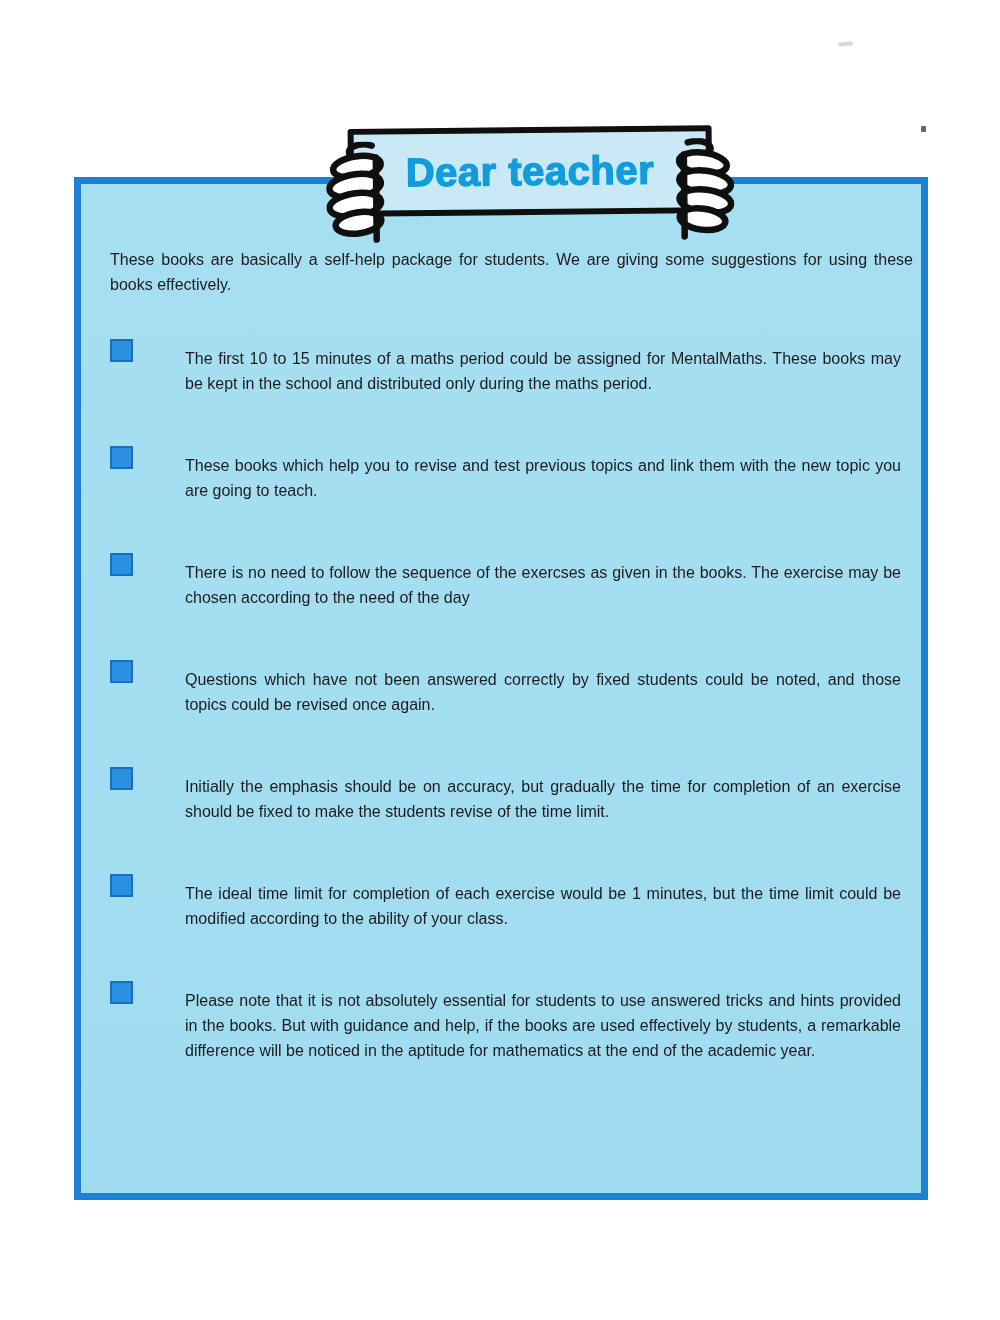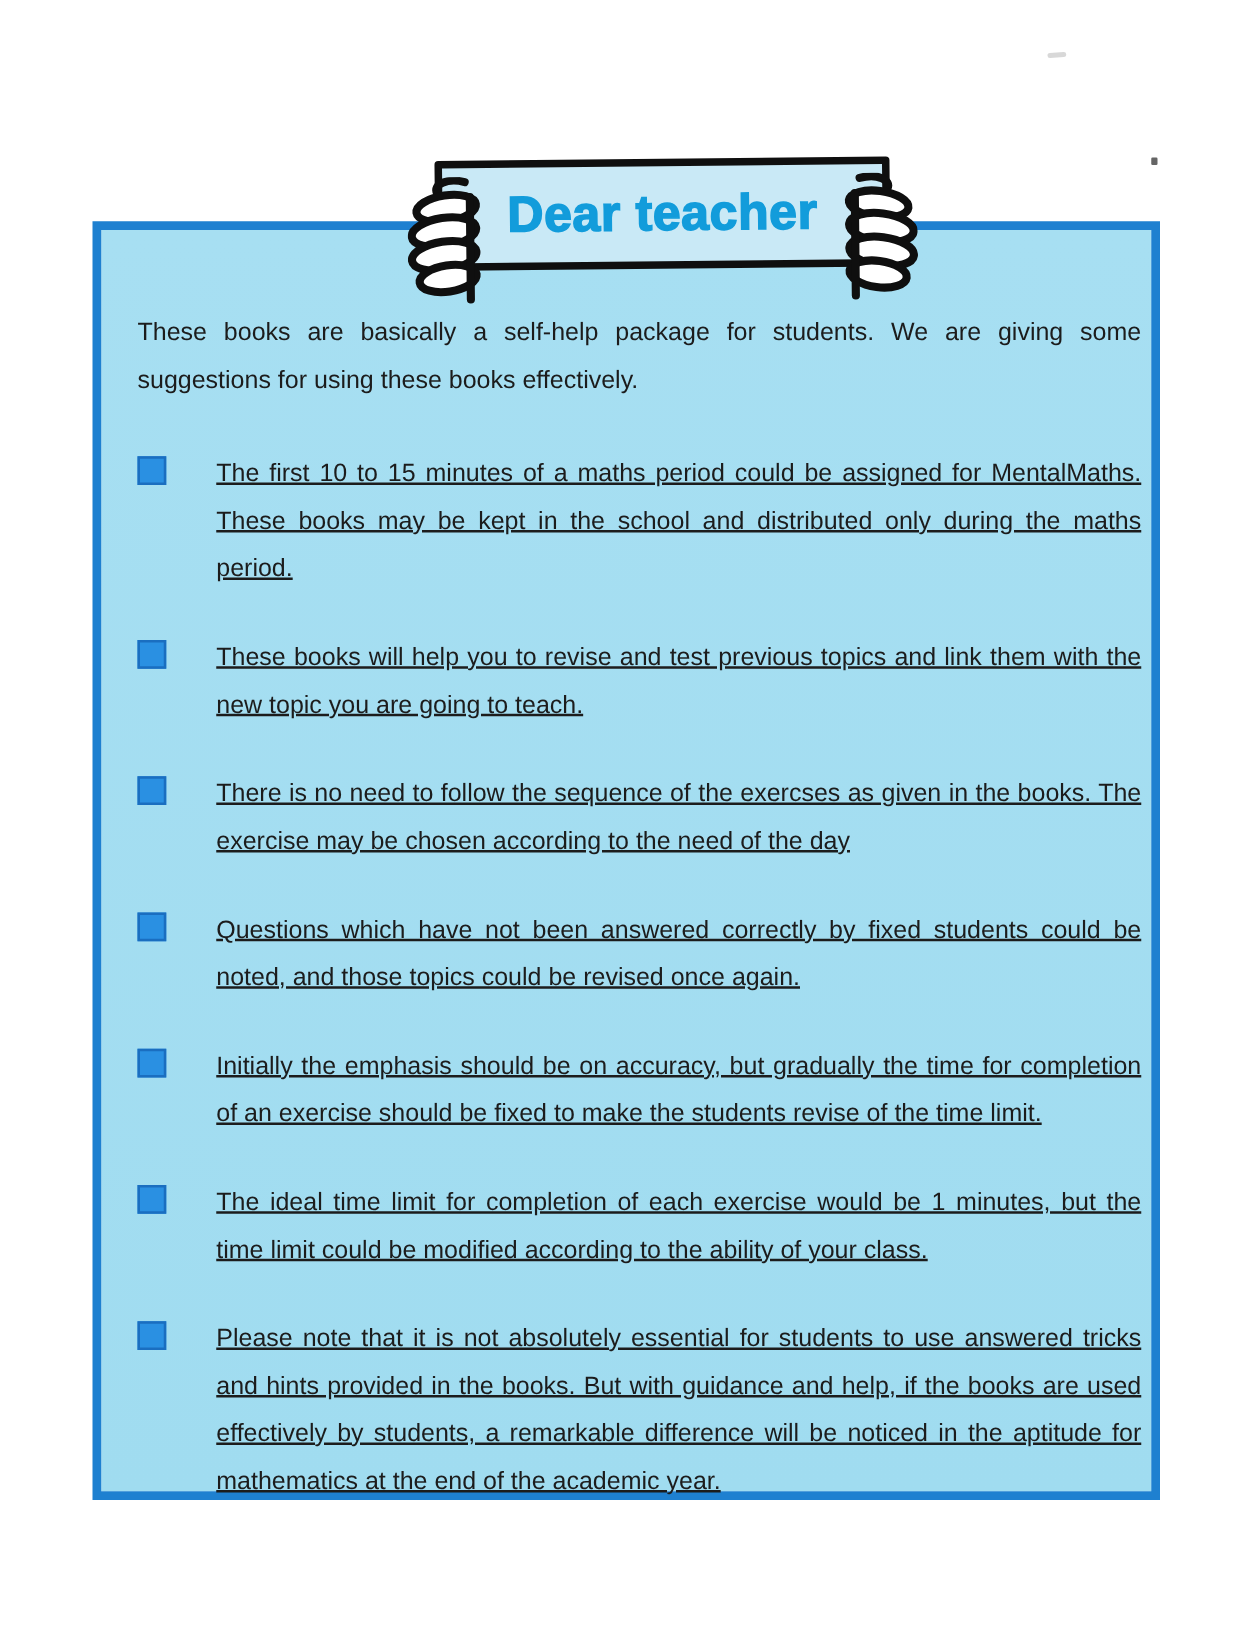--- a/index.html
+++ b/index.html
@@ -45,46 +45,45 @@
     border: 7px solid var(--panel_border, #1e80d0);
     background: linear-gradient(180deg, var(--panel_bg, #a7dff2), #a0dcf0);
     z-index: 1;
   }
   .panel-content {
     box-sizing: border-box;
     width: 100%;
     height: 100%;
     padding: 63px 8px 0 29px;
     color: var(--ink, #1c1c1c);
-    font-size: 20px;
-    line-height: 38px;
+    font-size: 16px;
+    line-height: 25px;
   }
   .intro {
     margin: 0;
     text-align: justify;
   }
   .bullet-row {
     display: flex;
     align-items: flex-start;
     margin-top: 33px;
   }
   .bullet-row:first-of-type { margin-top: 37px; }
   .bullet-square {
     flex: 0 0 auto;
     width: 23px; height: 23px;
     box-sizing: border-box;
     margin: 5px 40px 0 0;
     background: var(--bullet, #2a90e2);
     border: 2px solid var(--bullet_border, #1a6ec0);
   }
   .bullet-text {
-    margin: 0;
+    margin: 12px;
     flex: 1 1 auto;
     text-align: justify;
-    text-decoration: underline;
   }
 
   
   .banner {
     position: absolute;
     left: 348px; top: 127px;
     width: 364px; height: 88px;
     box-sizing: border-box;
     border: 6px solid var(--outline, #0f0f0f);
     border-radius: 3px;
@@ -154,21 +153,21 @@
 
       <p class="intro">These books are basically a self-help package for students. We are giving some suggestions for using these books effectively.</p>
 
       <div class="bullet-row">
         <span class="bullet-square"></span>
         <p class="bullet-text">The first 10 to 15 minutes of a maths period could be assigned for MentalMaths. These books may be kept in the school and distributed only during the maths period.</p>
       </div>
 
       <div class="bullet-row">
         <span class="bullet-square"></span>
-        <p class="bullet-text">These books will help you to revise and test previous topics and link them with the new topic you are going to teach.</p>
+        <p class="bullet-text">These books which help you to revise and test previous topics and link them with the new topic you are going to teach.</p>
       </div>
 
       <div class="bullet-row">
         <span class="bullet-square"></span>
         <p class="bullet-text">There is no need to follow the sequence of the exercses as given in the books. The exercise may be chosen according to the need of the day</p>
       </div>
 
       <div class="bullet-row">
         <span class="bullet-square"></span>
         <p class="bullet-text">Questions which have not been answered correctly by fixed students could be noted, and those topics could be revised once again.</p>

